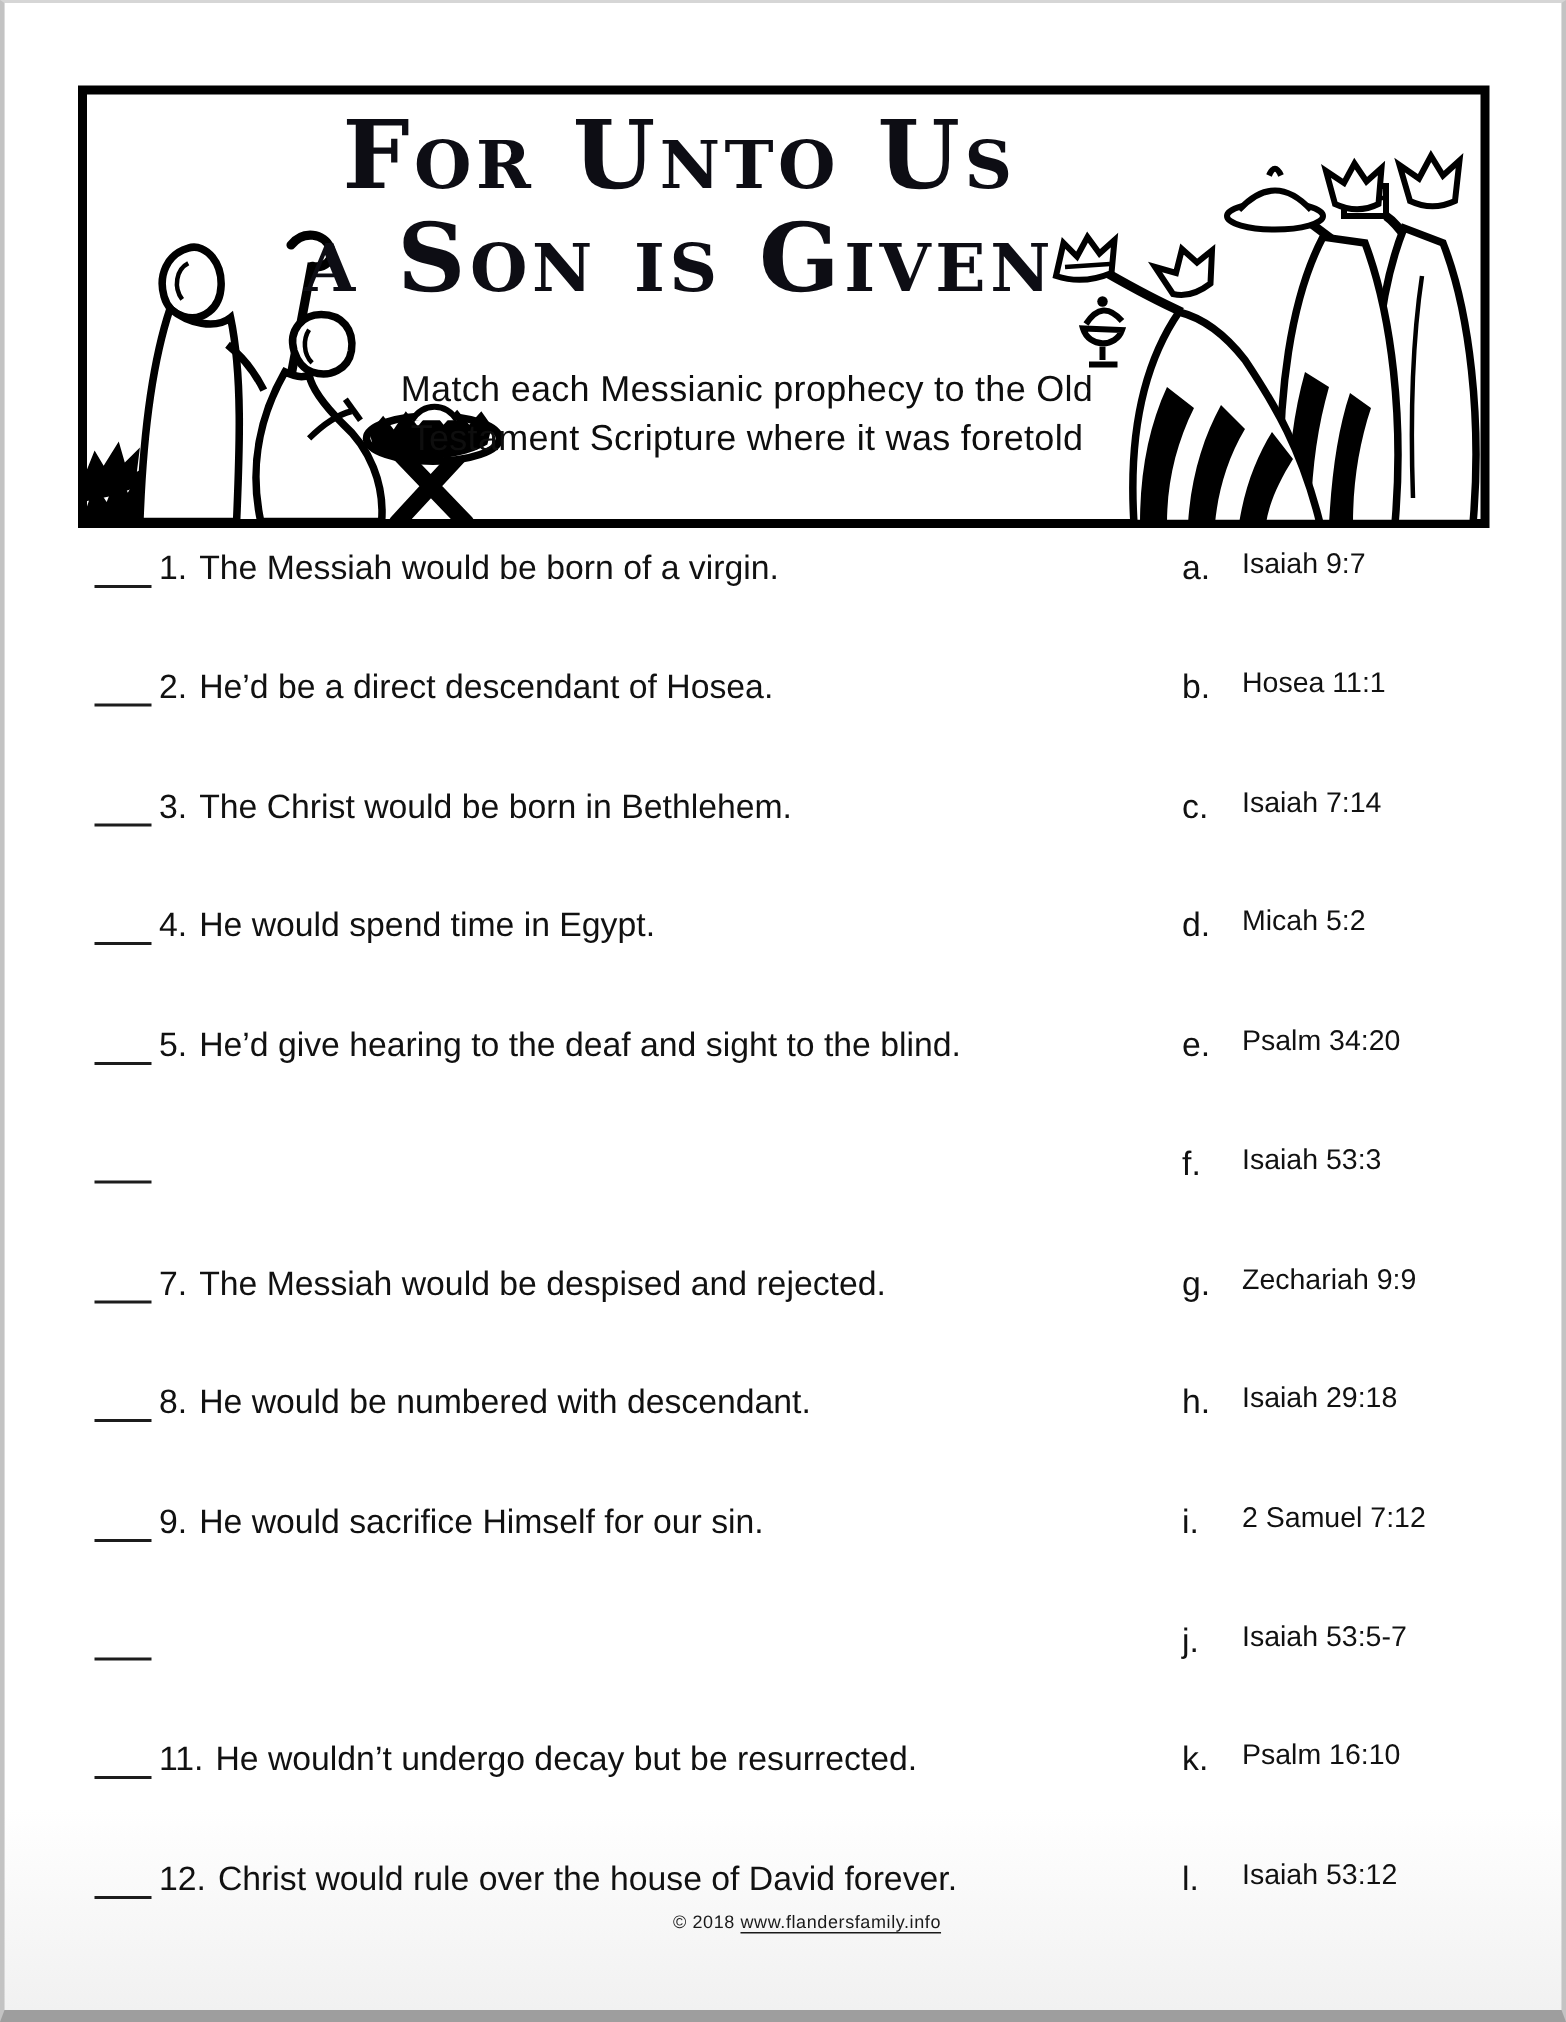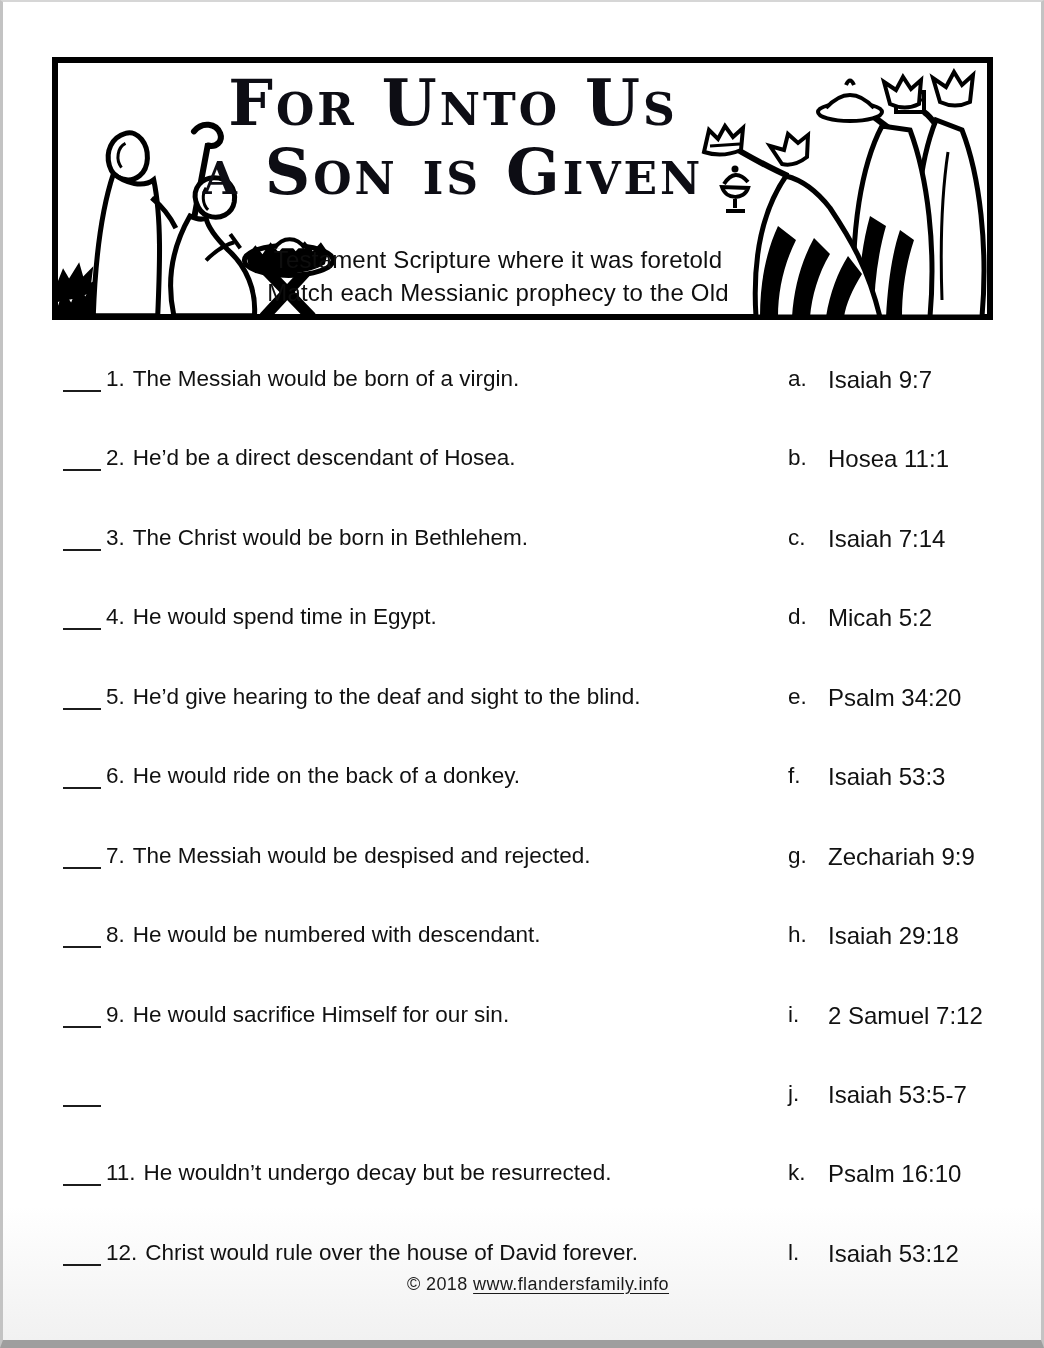--- a/index.html
+++ b/index.html
@@ -14,21 +14,21 @@
     position:absolute; inset:0; box-sizing:border-box;
     border-left:3px solid #c3c3c3;
     border-right:3px solid #c3c3c3;
     border-top:2px solid #d6d6d6;
     border-bottom:8px solid #9e9e9e;
     background:linear-gradient(180deg, #ffffff 0%, #ffffff 90%, #f1f1f1 100%);
   }
 
   
   .header-box {
-    position:absolute; left:49px; top:55px; width:941px; height:263px;
+    position:absolute; left:49px; top:55px; width:941px; height:295px;
     box-sizing:border-box; border:6px solid #000; background:#fff;
   }
   .title-block {
     position:absolute; left:105px; top:4px; width:580px; text-align:center;
     font-family:"DejaVu Serif", serif;
     font-variant:small-caps; font-weight:600; color:#0d0d14;
     z-index:3; pointer-events:none;
   }
   .title-line1 { font-size:63px; line-height:72px; letter-spacing:3px; }
   .title-line2 { font-size:63px; line-height:66px; letter-spacing:3px; }
@@ -43,26 +43,26 @@
   
   .match-list { position:absolute; left:0; top:342px; right:0; }
   .row { position:relative; height:79.45px; }
   .blank {
     position:absolute; left:60px; top:46px; width:38px; height:0;
     border-top:2px solid #1c1c1c;
   }
   .q { position:absolute; left:103px; top:22px; font-size:22.5px; white-space:nowrap; }
   .qnum { margin-right:8px; }
   .aletter { position:absolute; left:785px; top:22px; font-size:22.5px; }
-  .aref    { position:absolute; left:825px; top:22px; font-size:24px; white-space:nowrap; }
+  .aref    { position:absolute; left:825px; top:22px; font-size:19px; white-space:nowrap; }
 
   
   .footer {
     position:absolute; left:0; right:0; top:1272px; text-align:center;
-    font-size:18px; letter-spacing:0.4px; color:#1b1b1b;
+    font-size:12px; letter-spacing:0.4px; color:#1b1b1b;
     padding-left:32px;
   }
   .footer-link { text-decoration:underline; text-underline-offset:3px; color:#1b1b1b; }
 </style>
 </head>
 <body>
 
 <div class="page">
 
   <div class="header-box">
@@ -124,22 +124,22 @@
       <circle cx="45" cy="101" r="3.5" fill="#000"></circle>
       <path d="M32,119 C36,132 54,132 58,120 Z" fill="#fff" stroke="#000" stroke-width="4"></path>
       <path d="M45,131 L45,140 M36,143 L55,143" fill="none" stroke="#000" stroke-width="4"></path>
     </svg>
 
     <div class="title-block">
       <div class="title-line1">For Unto Us</div>
       <div class="title-line2">a Son is Given</div>
     </div>
     <div class="subtitle-block">
+      <div>Match each Messianic prophecy to the Old</div>
       <div>Testament Scripture where it was foretold</div>
-      <div>Match each Messianic prophecy to the Old</div>
     </div>
   </div>
 
   <div class="match-list">
 
     <div class="row">
       <span class="blank"></span>
       <span class="q"><span class="qnum">1.</span><span>The Messiah would be born of a virgin.</span></span>
       <span class="aletter">a.</span>
       <span class="aref">Isaiah 9:7</span>
@@ -168,21 +168,20 @@
 
     <div class="row">
       <span class="blank"></span>
       <span class="q"><span class="qnum">5.</span><span>He’d give hearing to the deaf and sight to the blind.</span></span>
       <span class="aletter">e.</span>
       <span class="aref">Psalm 34:20</span>
     </div>
 
     <div class="row">
       <span class="blank"></span>
-      <span class="q"><span class="qnum">6.</span><span>He would ride on the back of a donkey.</span></span>
       <span class="aletter">f.</span>
       <span class="aref">Isaiah 53:3</span>
     </div>
 
     <div class="row">
       <span class="blank"></span>
       <span class="q"><span class="qnum">7.</span><span>The Messiah would be despised and rejected.</span></span>
       <span class="aletter">g.</span>
       <span class="aref">Zechariah 9:9</span>
     </div>

